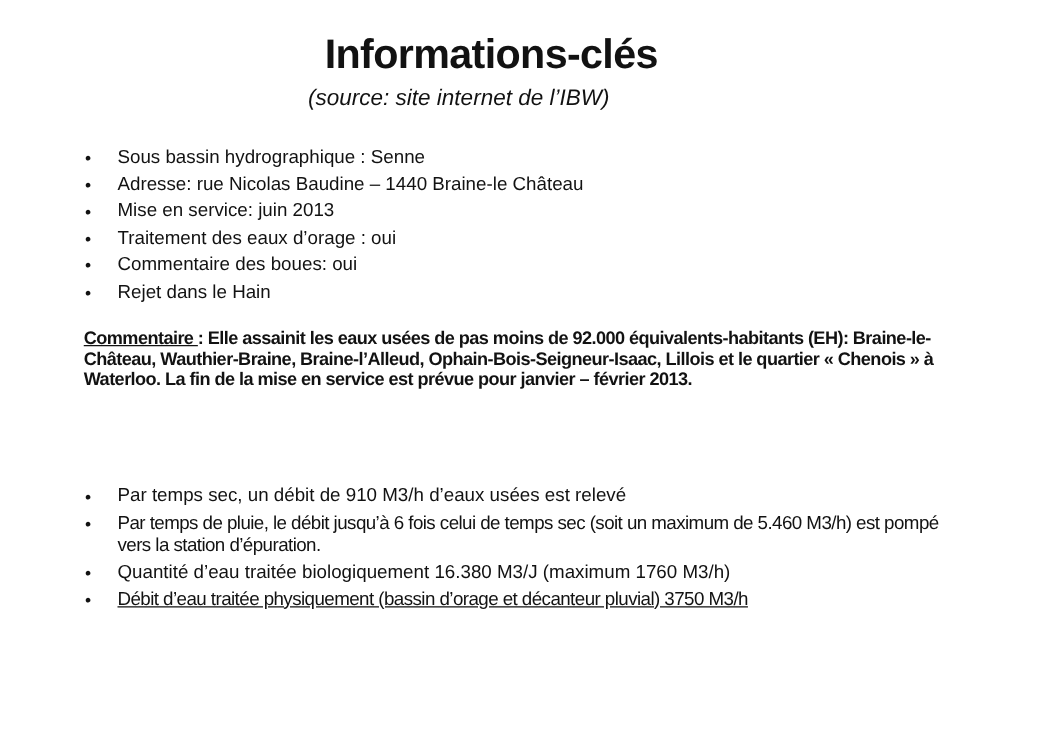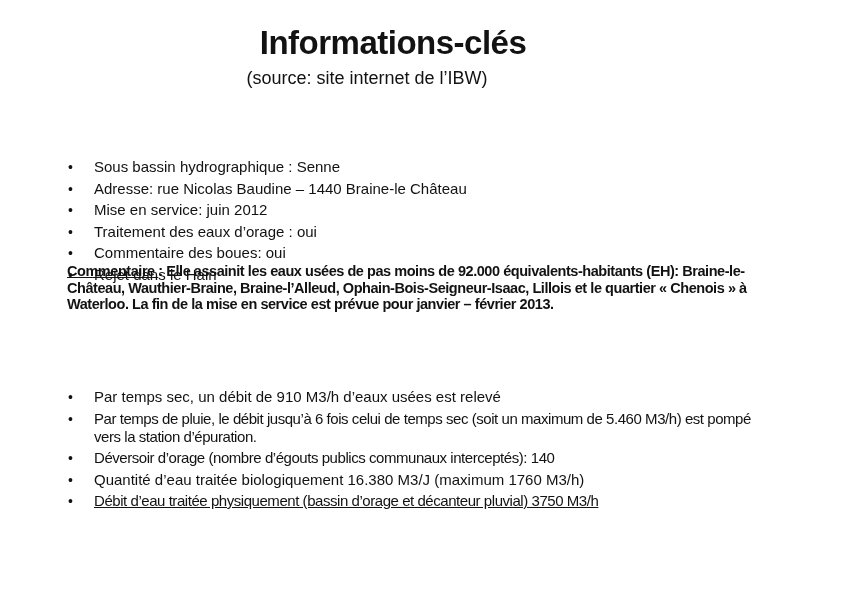--- a/index.html
+++ b/index.html
@@ -33,30 +33,31 @@
   }
   .slide-subtitle {
     position: absolute;
     top: 68px;
     left: 0;
     width: 734px;
     text-align: center;
     font-size: 18px;
     font-weight: 400;
     margin: 0;
+    font-style: italic;
   }
   ul.bullets {
     list-style: none;
     margin: 0;
     padding: 0;
     position: absolute;
     left: 67px;
     width: 712px;
   }
-  ul.bullets.facts { top: 117px; margin-top: 41px; }
+  ul.bullets.facts { top: 117px; }
   ul.bullets.autres-list { top: 388px; }
   ul.bullets li {
     position: relative;
     padding-left: 27px;
     font-size: 15px;
     line-height: 18px;
     margin-bottom: 3.5px;
   }
   ul.bullets li::before {
     content: "\2022";
@@ -111,21 +112,21 @@
 
       <li>
         <span>Sous bassin hydrographique : Senne</span>
       </li>
 
       <li>
         <span>Adresse: rue Nicolas Baudine – 1440 Braine-le Château</span>
       </li>
 
       <li>
-        <span>Mise en service: juin 2012</span>
+        <span>Mise en service: juin 2013</span>
       </li>
 
       <li class="bold">
         <span>Traitement des eaux d’orage : oui</span>
       </li>
 
       <li>
         <span>Commentaire des boues: oui</span>
       </li>
 
@@ -143,23 +144,20 @@
 
       <li>
         <span>Par temps sec, un débit de 910 M3/h d’eaux usées est relevé</span>
       </li>
 
       <li class="bold cond">
         <span>Par temps de pluie, le débit jusqu’à 6 fois celui de temps sec (soit un maximum de 5.460 M3/h) est pompé vers la station d’épuration.</span>
       </li>
 
 
-      <li class="bold cond">
-        <span>Déversoir d’orage (nombre d’égouts publics communaux interceptés): 140</span>
-      </li>
 
       <li>
         <span>Quantité d’eau traitée biologiquement 16.380 M3/J (maximum 1760 M3/h)</span>
       </li>
 
       <li class="bold cond">
         <span class="u">Débit d’eau traitée physiquement (bassin d’orage et décanteur pluvial) 3750 M3/h</span>
       </li>
     </ul>
 

